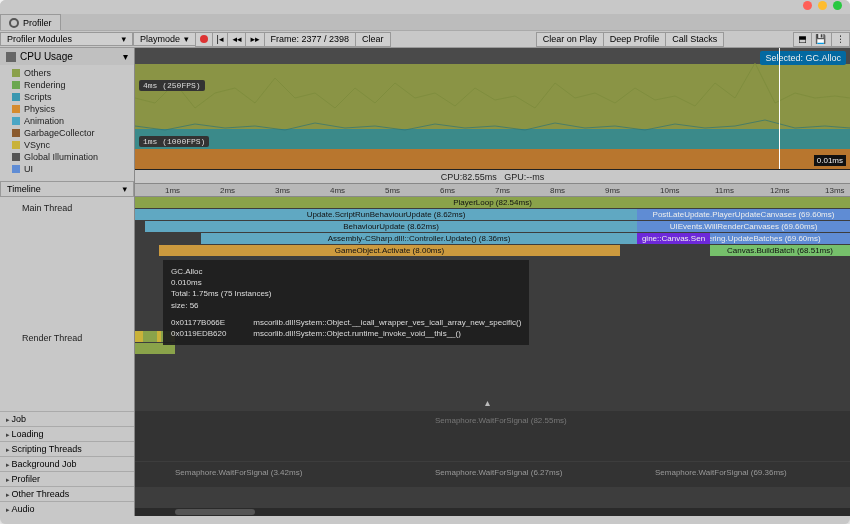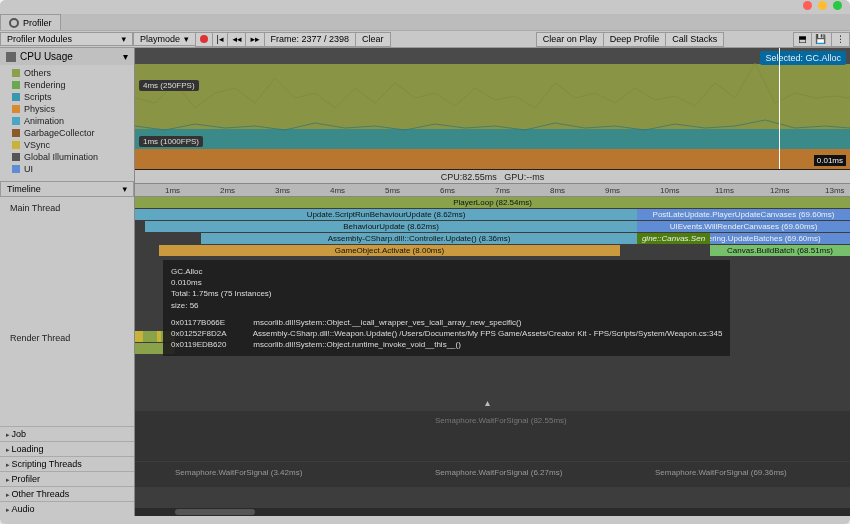--- a/index.html
+++ b/index.html
@@ -19,32 +19,32 @@
   .tb-btn { border: 1px solid #999; padding: 1px 4px; background: #cfcfcf; margin-left: -1px; display: flex; align-items: center; justify-content: center; min-width: 16px; height: 15px; }
   .rec { width: 8px; height: 8px; border-radius: 50%; background: #d33; }
   .content { position: absolute; left: 0; right: 0; top: 48px; bottom: 8px; display: flex; }
   .sidebar { width: 135px; background: #c8c8c8; border-right: 1px solid #888; display: flex; flex-direction: column; }
   .side-hdr { padding: 3px 6px; font-size: 10px; display: flex; align-items: center; gap: 4px; background: #c0c0c0; }
   .side-hdr .cpu-ico { width: 10px; height: 10px; background: #666; }
   .cat-list { padding: 2px 6px 6px 12px; }
   .cat { display: flex; align-items: center; gap: 4px; font-size: 9px; color: #222; padding: 1px 0; }
   .cat .sw { width: 8px; height: 8px; }
   .tl-dd { border: 1px solid #999; padding: 2px 6px; font-size: 9px; display: flex; align-items: center; justify-content: space-between; }
-  .thread-list { flex: 1; }
+  .thread-list { flex: 1; margin-left: 12px; }
   .thread-lbl { font-size: 9px; color: #222; padding: 6px 10px; }
   .expanders { }
   .exp-row { font-size: 9px; padding: 2px 6px; border-top: 1px solid #aaa; }
   .exp-row::before { content: "▸ "; color: #444; font-size: 7px; }
   .main { flex: 1; display: flex; flex-direction: column; background: #383838; position: relative; }
   .chart { height: 122px; background: #4a4a4a; position: relative; border-bottom: 1px solid #222; overflow: hidden; }
   .band { position: absolute; left: 0; right: 0; }
   .band-orange { bottom: 0; height: 34px; background: #b8762e; }
   .band-teal { bottom: 20px; height: 35px; background: #3b8a8a; }
   .band-olive { bottom: 40px; height: 65px; background: #8a9445; }
-  .marker-lbl { position: absolute; background: #333; color: #ddd; font-size: 8px; padding: 1px 4px; border-radius: 2px; }
+  .marker-lbl { position: absolute; background: #333; color: #ddd; font-size: 8px; padding: 1px 4px; border-radius: 2px; font-family: Liberation Mono, monospace; }
   .sel-lbl { position: absolute; right: 4px; top: 3px; background: #0369a1; color: #eee; font-size: 9px; padding: 2px 5px; border-radius: 2px; }
   .time-lbl { position: absolute; right: 4px; bottom: 3px; background: #111; color: #eee; font-size: 8px; padding: 1px 3px; }
   .sel-line { position: absolute; right: 70px; top: 0; bottom: 0; width: 1px; background: #fff; }
   .stats { height: 14px; background: #c8c8c8; color: #222; font-size: 9px; display: flex; align-items: center; justify-content: center; border-bottom: 1px solid #888; }
   .ruler { height: 13px; background: #b8b8b8; font-size: 8px; color: #333; display: flex; align-items: center; position: relative; border-bottom: 1px solid #888; }
   .tick { position: absolute; font-size: 8px; color: #333; }
   .tl-body { flex: 1; background: #3d3d3d; position: relative; overflow: hidden; }
   .bar { position: absolute; top: 0; height: 11px; font-size: 8px; color: #111; padding: 0 3px; overflow: hidden; white-space: nowrap; line-height: 11px; text-align: center; }
   .tooltip { position: absolute; background: rgba(30,30,30,0.93); color: #ddd; font-size: 8px; padding: 6px 8px; line-height: 1.4; white-space: nowrap; }
   .dark-row { position: absolute; left: 0; right: 0; background: #333; height: 50px; }
@@ -158,20 +158,21 @@
           <span>▾</span>
       </div>
       <div class="thread-list">
         <div class="thread-lbl" style="height:60px">Main Thread</div>
         <div class="thread-lbl" style="margin-top:70px">Render Thread</div>
       </div>
       <div class="expanders" id="expanders">
           <div class="exp-row">Job</div>
           <div class="exp-row">Loading</div>
           <div class="exp-row">Scripting Threads</div>
+          <div class="exp-row">Background Job</div>
           <div class="exp-row">Profiler</div>
           <div class="exp-row">Other Threads</div>
           <div class="exp-row">Audio</div>
         </div>
     </div>
 
     <div class="main">
       <div class="chart">
         <div class="band band-orange"></div>
         <div class="band band-teal"></div>
@@ -209,21 +210,21 @@
 
       <div class="tl-body">
         <div id="bars">
             <div class="bar" style="background: rgb(138, 163, 74); left: 0px; right: 0px; top: 0px; color: rgb(17, 17, 17);">PlayerLoop (82.54ms)</div>
             <div class="bar" style="background: rgb(96, 168, 194); left: 0px; right: 213px; top: 12px;">Update.ScriptRunBehaviourUpdate (8.62ms)</div>
             <div class="bar" style="background: rgb(95, 140, 212); left: 502px; right: 0px; top: 12px; color: rgb(238, 238, 238);">PostLateUpdate.PlayerUpdateCanvases (69.60ms)</div>
             <div class="bar" style="background: rgb(96, 168, 194); left: 10px; right: 213px; top: 24px;">BehaviourUpdate (8.62ms)</div>
             <div class="bar" style="background: rgb(95, 140, 212); left: 502px; right: 0px; top: 24px; color: rgb(238, 238, 238);">UIEvents.WillRenderCanvases (69.60ms)</div>
             <div class="bar" style="background: rgb(96, 168, 194); left: 20px; right: 213px; top: 36px; margin-left: 46px;">Assembly-CSharp.dll!::Controller.Update() (8.36ms)</div>
             <div class="bar" style="background: rgb(95, 140, 212); left: 502px; right: 0px; top: 36px; color: rgb(238, 238, 238);">UGUI.Rendering.UpdateBatches (69.60ms)</div>
-            <div class="bar" style="background: #4d7c0f; left: 502px; right: 140px; top: 36px; color: rgb(238, 238, 238); font-style: italic;">gine::Canvas.Sen</div>
+            <div class="bar" style="background: #6d28d9; left: 502px; right: 140px; top: 36px; color: rgb(238, 238, 238);">gine::Canvas.Sen</div>
             <div class="bar" style="background: rgb(118, 192, 107); left: 575px; right: 0px; top: 48px;">Canvas.BuildBatch (68.51ms)</div>
             <div class="bar" style="background: rgb(204, 154, 62); left: 24px; right: 230px; top: 48px;">GameObject.Activate (8.00ms)</div>
           </div>
 
         <div class="render-bars">
           <div class="rb" style="width:8px;background:#c9b23a"></div>
           <div class="rb" style="width:14px;background:#8aa34a"></div>
           <div class="rb" style="width:4px;background:#c9b23a"></div>
           <div class="rb" style="width:10px;background:#8aa34a"></div>
           <div class="rb" style="width:4px;background:#c9b23a"></div>
@@ -231,21 +232,20 @@
         <div style="position:absolute;left:0;top:146px;width:40px;height:11px;background:#8aa34a"></div>
 
         <div class="tooltip" style="left:28px;top:63px">
           <div>GC.Alloc</div>
           <div>0.010ms</div>
           <div>Total: 1.75ms (75 Instances)</div>
           <div>size: 56</div>
           <div style="height:6px"></div>
           <div id="tooltip-rows">
               <div><span style="display:inline-block;width:80px">0x01177B066E</span> mscorlib.dll!System::Object.__icall_wrapper_ves_icall_array_new_specific()</div>
-              <div><span style="display:inline-block;width:80px">0x01252F8D2A</span> Assembly-CSharp.dll!::Weapon.Update()   /Users/Documents/My FPS Game/Assets/Creator Kit - FPS/Scripts/System/Weapon.cs:345</div>
               <div><span style="display:inline-block;width:80px">0x0119EDB620</span> mscorlib.dll!System::Object.runtime_invoke_void__this__()</div>
             </div>
         </div>
 
         <div class="caret-up" style="left:350px;top:200px">▴</div>
 
         <div class="dark-row" style="top:214px">
           <div class="sem" style="left:300px;top:5px;color:#777;font-size:8px">Semaphore.WaitForSignal (82.55ms)</div>
         </div>
         <div class="dark-row" style="top:265px;height:25px">

